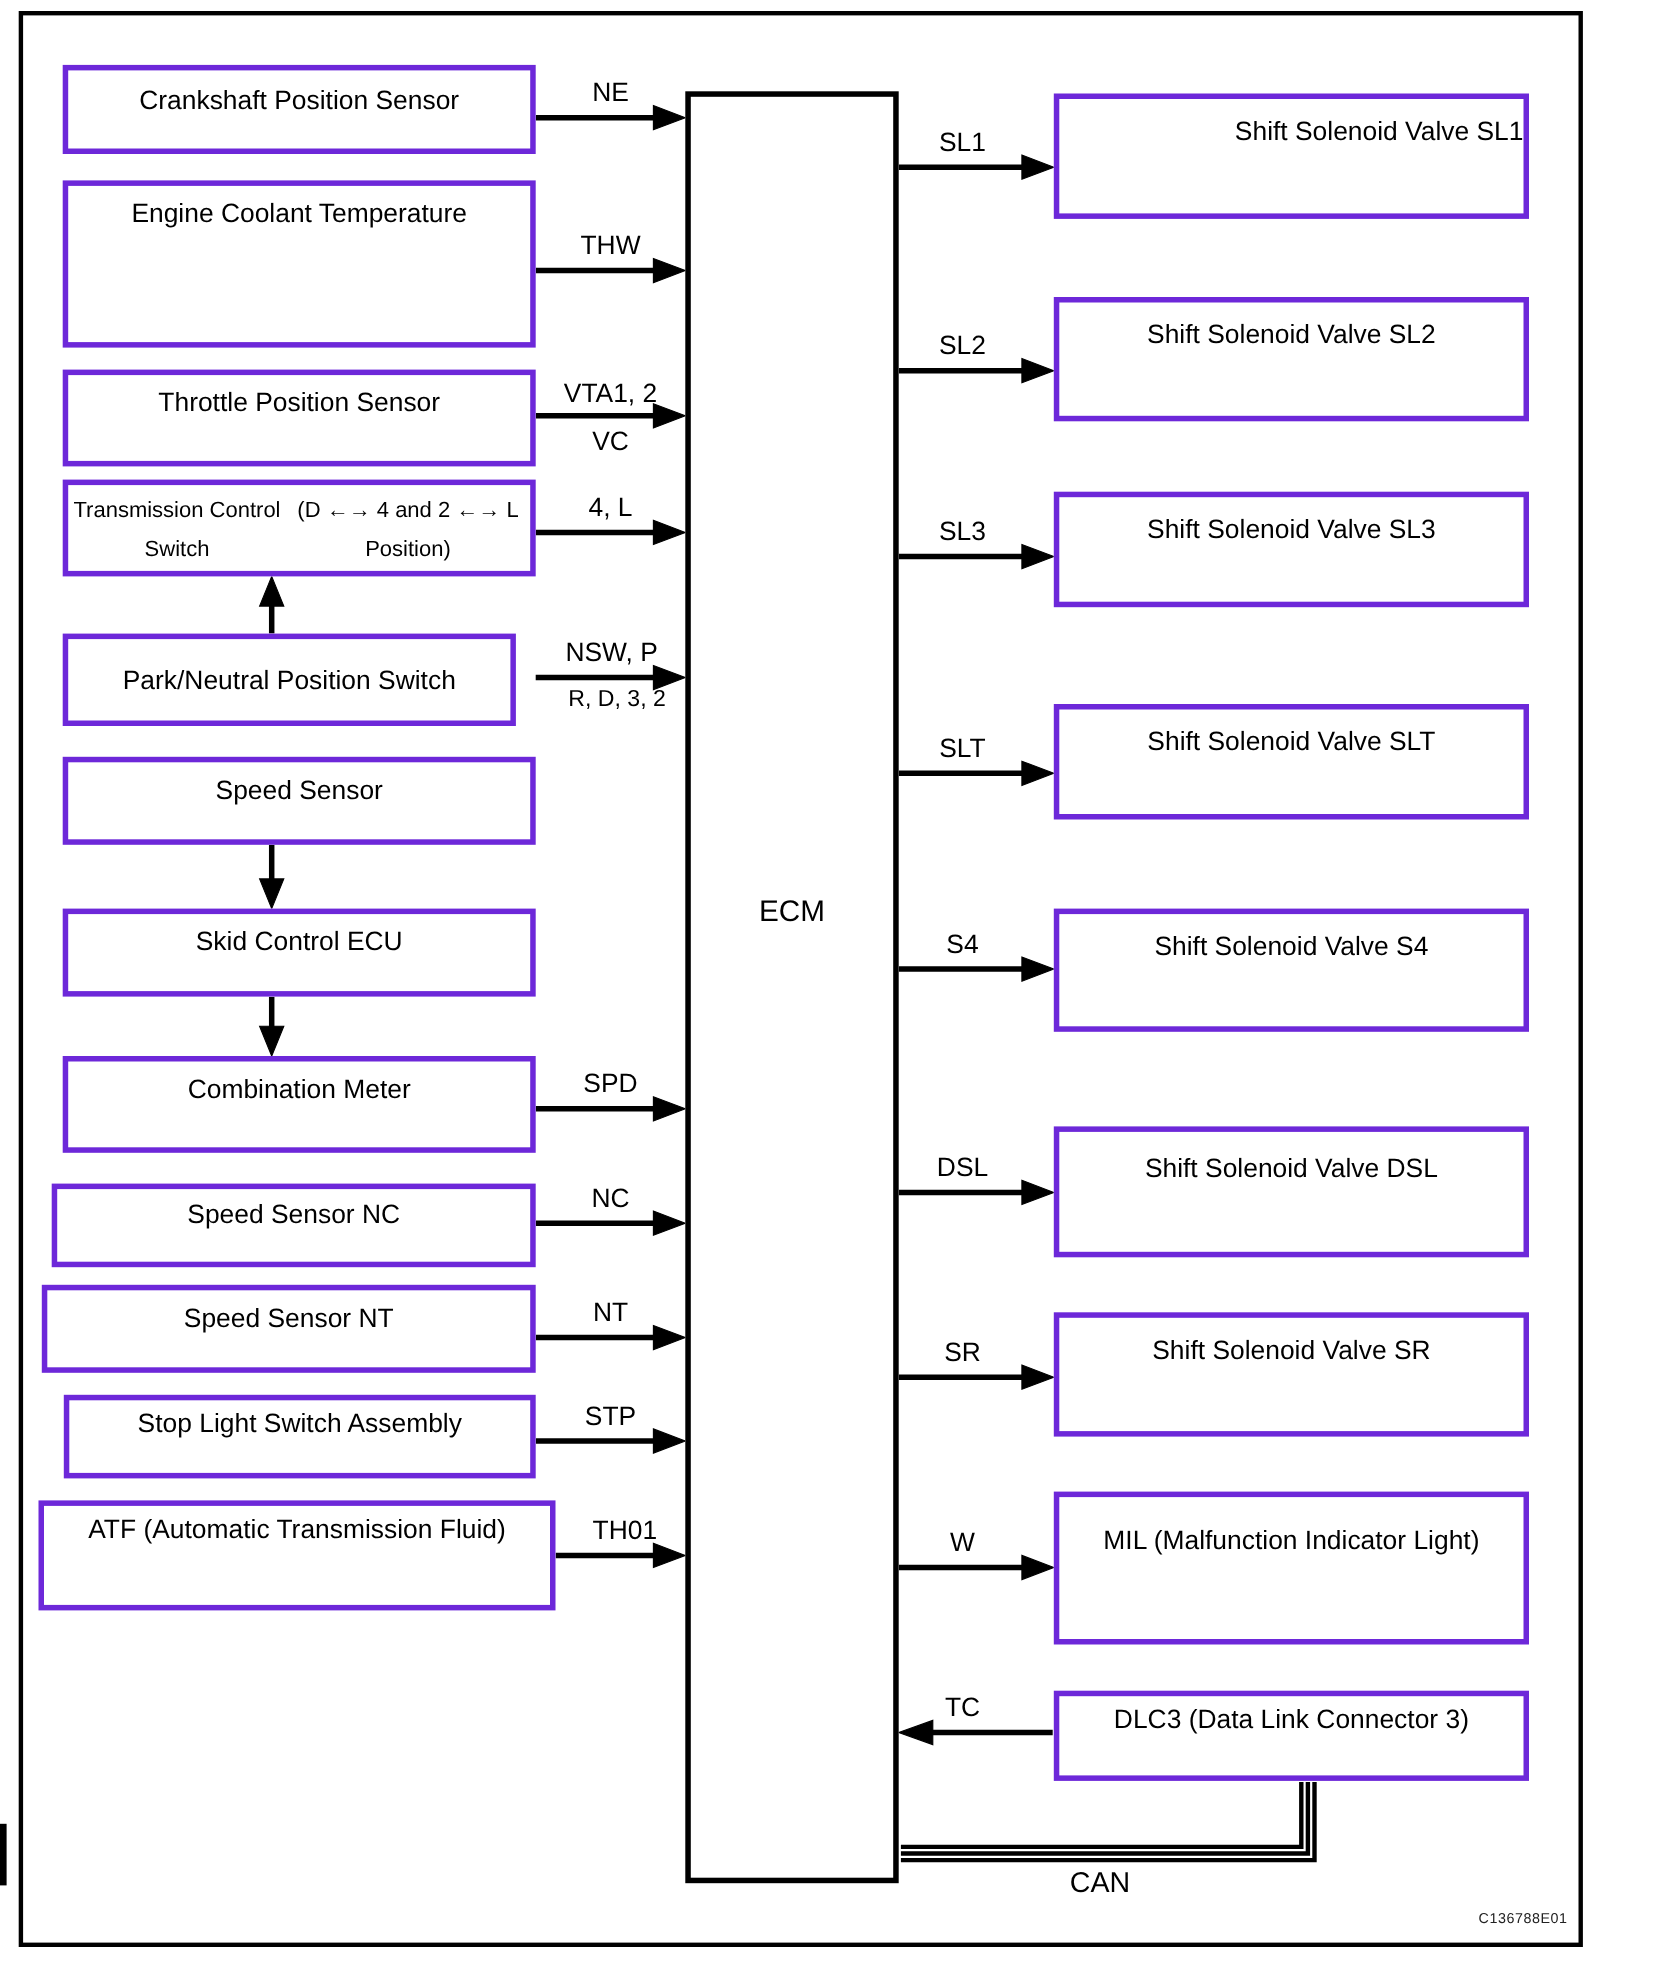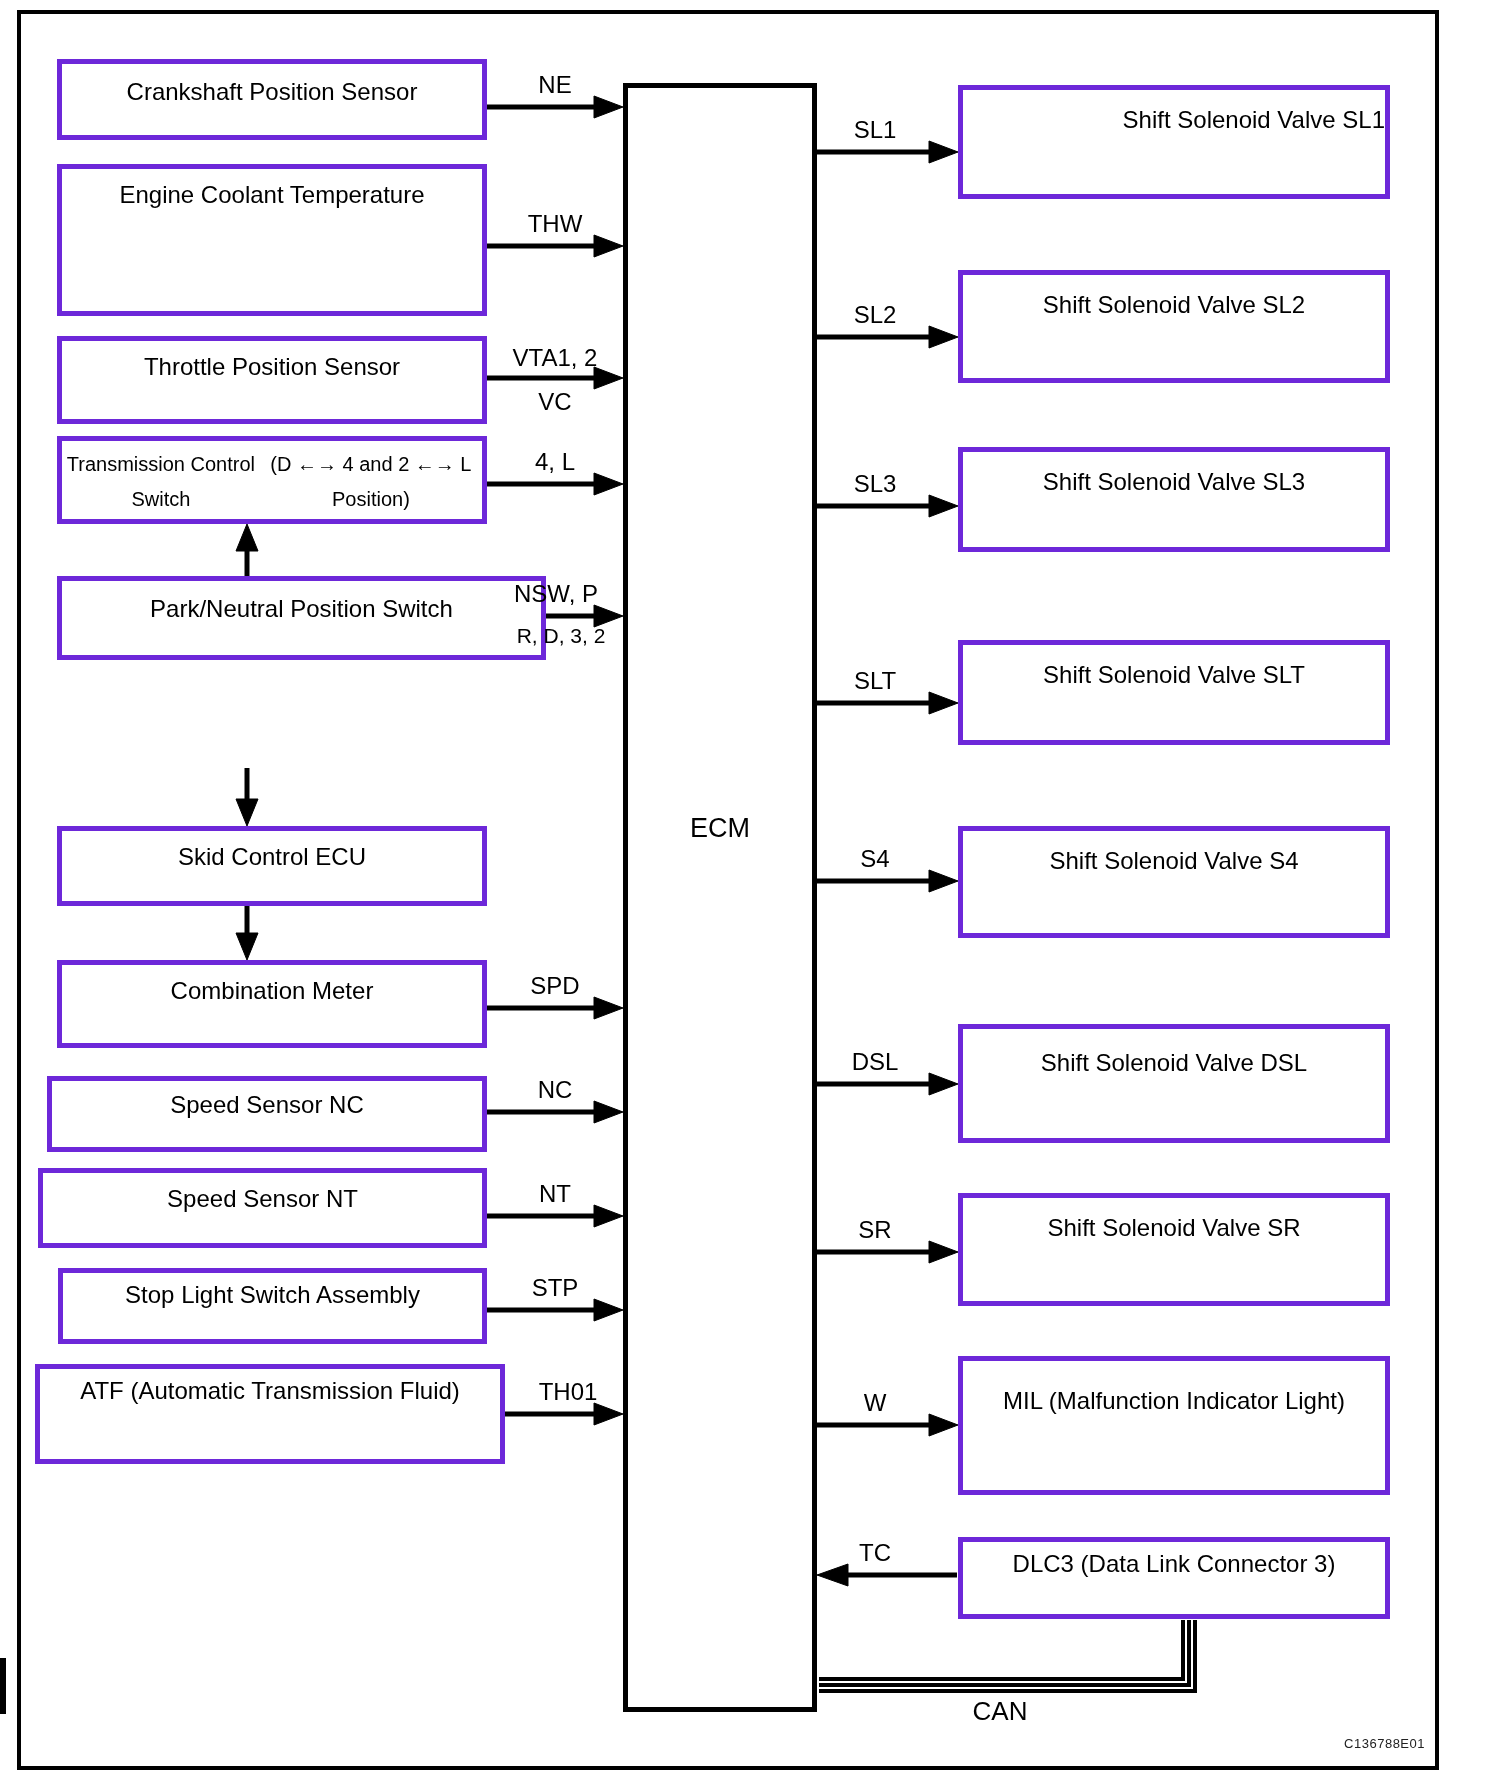--- a/index.html
+++ b/index.html
@@ -31,21 +31,21 @@
   .sig { position:absolute; text-align:center; font-size:24px; white-space:nowrap; }
   .sig-small { font-size:21px; }
   #connector-layer { position:absolute; left:0; top:0; }
 
   
   #box-crankshaft   { left:57px;  top:59px;   width:430px; height:81px;  padding-top:14px; }
   #box-coolant      { left:57px;  top:164px;  width:430px; height:152px; padding-top:12px; }
   #box-throttle     { left:57px;  top:336px;  width:430px; height:88px;  padding-top:12px; }
   #box-transmission { left:57px;  top:436px;  width:430px; height:88px;  padding-top:6px;
                       flex-direction:row; font-size:20px; line-height:1.75; }
-  #box-park         { left:57px;  top:576px;  width:489px; height:84px;  padding-top:14px; }
+  #box-park         { left:57px;  top:576px;  width:412px; height:84px;  padding-top:24px; }
   #box-speed        { left:57px;  top:688px;  width:430px; height:80px;  padding-top:12px; }
   #box-skid         { left:57px;  top:826px;  width:430px; height:80px;  padding-top:12px; }
   #box-combmeter    { left:57px;  top:960px;  width:430px; height:88px;  padding-top:12px; }
   #box-speednc      { left:47px;  top:1076px; width:440px; height:76px;  padding-top:10px; }
   #box-speednt      { left:38px;  top:1168px; width:449px; height:80px;  padding-top:12px; }
   #box-stoplight    { left:58px;  top:1268px; width:429px; height:76px;  padding-top:8px; }
   #box-atf          { left:35px;  top:1364px; width:470px; height:100px; padding-top:8px; }
 
   
   #box-sl1  { left:958px; top:85px;   width:432px; height:114px; padding-top:16px;justify-content:flex-end; }
@@ -213,20 +213,23 @@
   <div class="box" id="box-throttle">
       <span>Throttle Position Sensor</span>
     </div>
   <div class="box" id="box-transmission">
     <span>Transmission Control Switch</span>
     <span>(D ←→ 4 and 2 ←→ L Position)</span>
   </div>
   <div class="box" id="box-park">
       <span>Park/Neutral Position Switch</span>
     </div>
+  <div class="box" id="box-speed">
+      <span>Speed Sensor</span>
+    </div>
   <div class="box" id="box-skid">
       <span>Skid Control ECU</span>
     </div>
   <div class="box" id="box-combmeter">
       <span>Combination Meter</span>
     </div>
   <div class="box" id="box-speednc">
       <span>Speed Sensor NC</span>
     </div>
   <div class="box" id="box-speednt">

